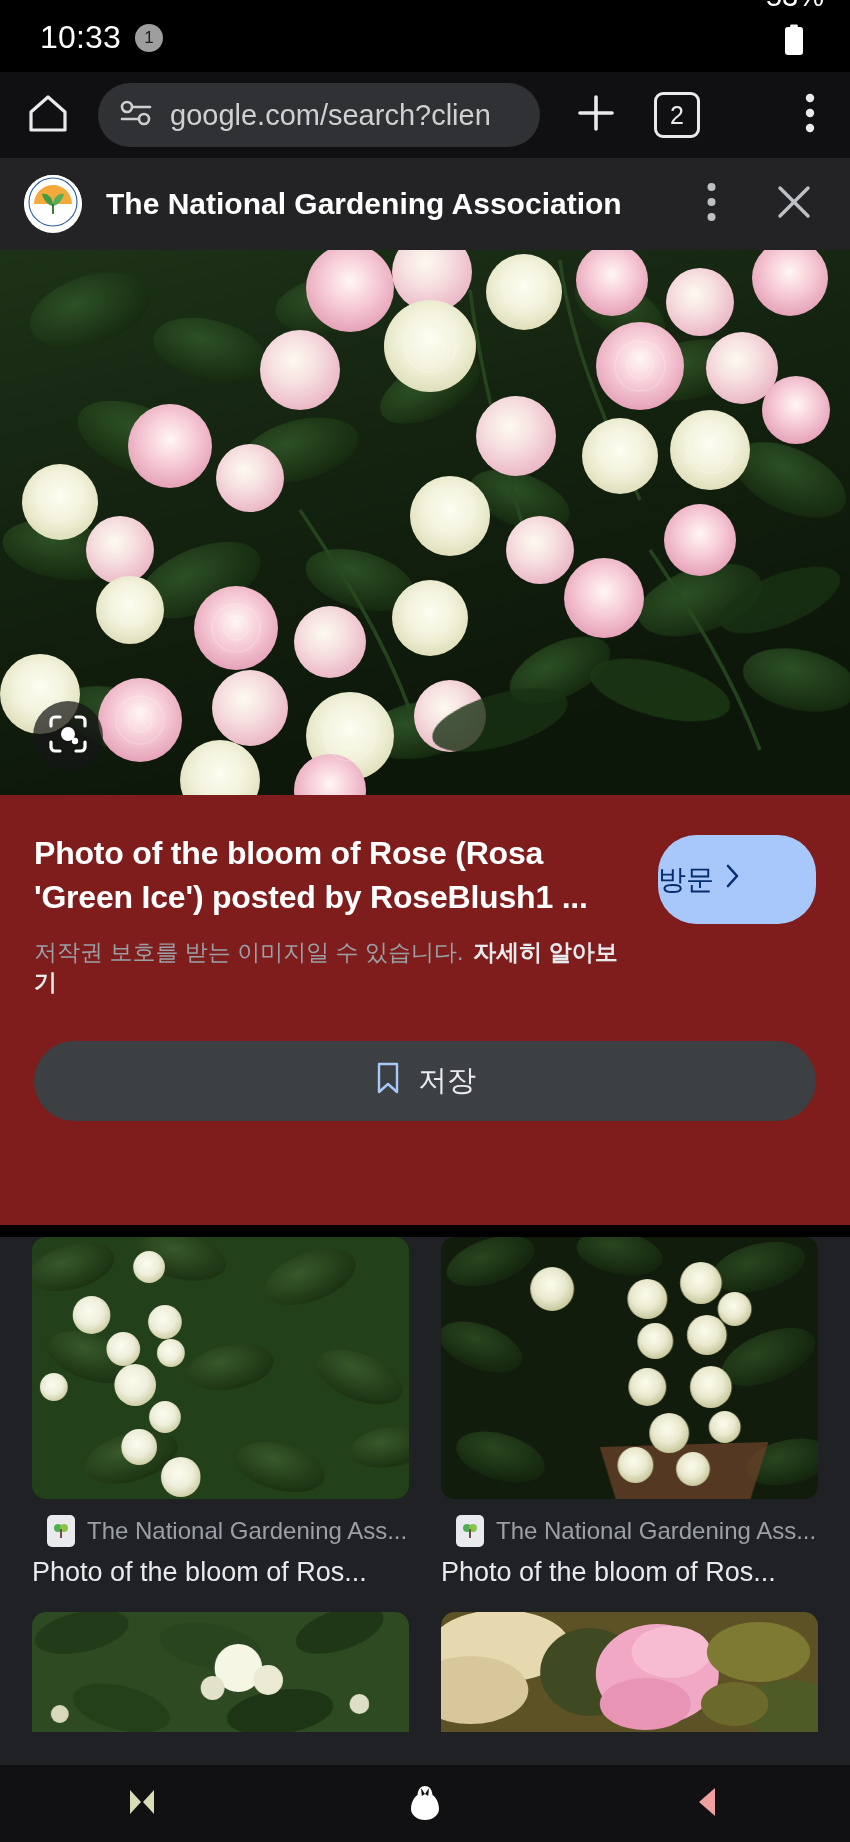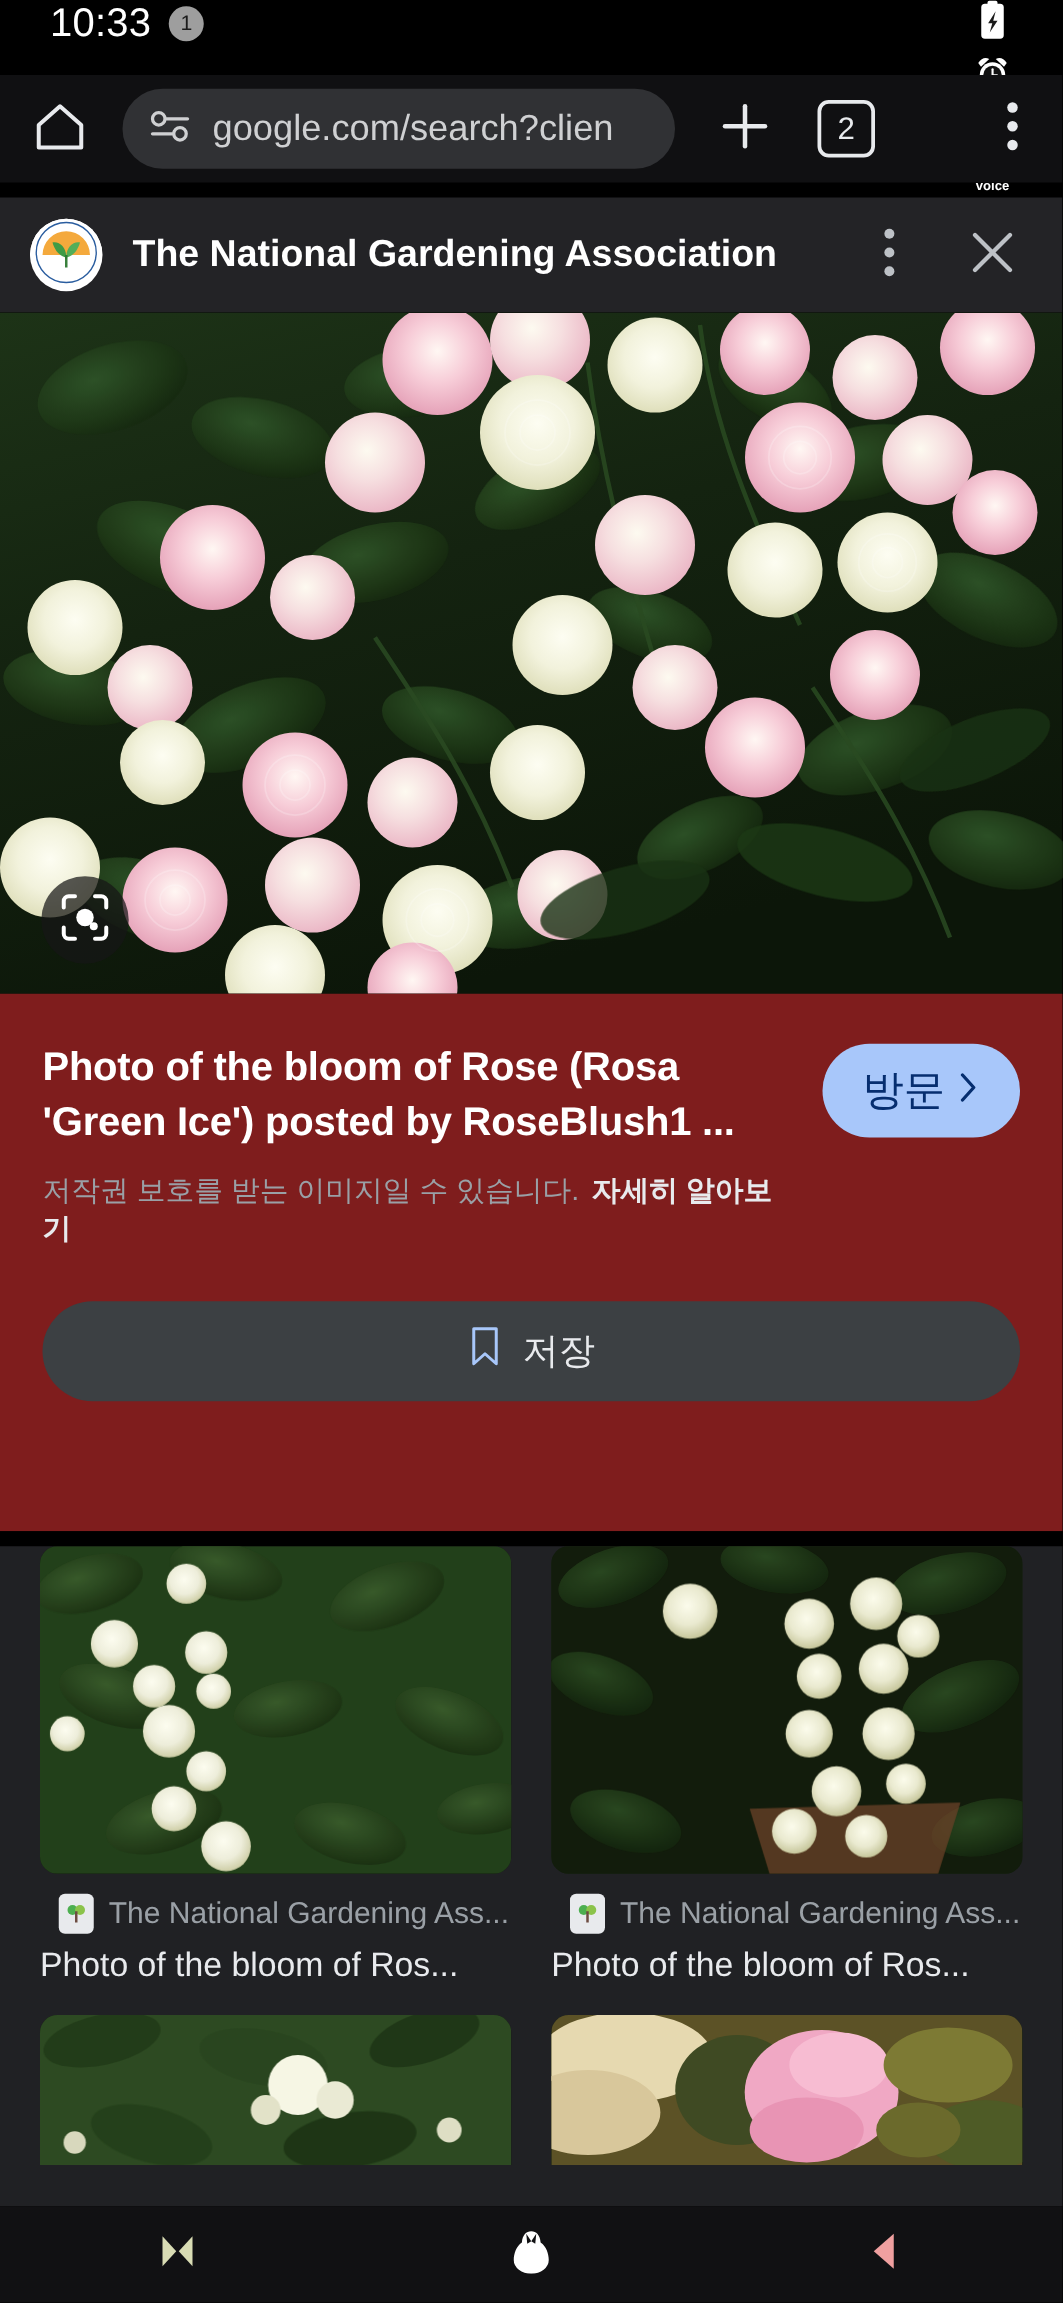--- a/index.html
+++ b/index.html
@@ -15,21 +15,21 @@
     width: 850px;
     height: 1842px;
     background: #000;
   }
 
   
   .statusbar {
     position: absolute; top: 0; left: 0;
     width: 850px; height: 56px;
     background: #000;
-    display: flex; align-items: flex-start;
+    display: flex; align-items: flex-end;
     padding: 0 26px 0 40px;
   }
   .sb-left { display: flex; align-items: center; gap: 14px; }
   .sb-clock {
     color: #ffffff; font-size: 32px; font-weight: 400;
     letter-spacing: 0.2px;
   }
   .sb-badge {
     width: 28px; height: 28px; border-radius: 50%;
     background: #9e9e9e; color: #1c1c1c;
@@ -39,21 +39,21 @@
   .sb-right {
     margin-left: auto; display: flex; align-items: center; gap: 11px; flex-direction: column;
   }
   .sb-right svg { display: block; }
   .sb-pct {
     color: #ffffff; font-size: 29px; font-weight: 400; margin-left: 2px;
   }
 
   
   .browserbar {
-    position: absolute; top: 60px; left: 0;
+    position: absolute; top: 72px; left: 0;
     width: 850px; height: 86px;
     background: #101012;
     display: flex; align-items: center;
     padding: 0 20px;
   }
   .bb-home { width: 56px; display: flex; justify-content: center; }
   .omnibox {
     margin-left: 22px;
     height: 64px;
     flex: 0 0 442px;
@@ -133,25 +133,25 @@
   }
   .info-sub {
     margin-top: 18px;
     font-size: 23px; line-height: 30px; color: #9aa0a6;
   }
   .info-sub .learn {
     color: #e8eaed; font-weight: 700; margin-left: 10px;
   }
   .visit-btn {
     flex: 0 0 auto;
-    min-width: 158px; height: 75px;
+    min-width: 158px; height: 89px;
     background: #a8c7fa; border-radius: 38px;
-    display: flex; align-items: center; justify-content: center;
+    display: flex; align-items: center; justify-content: flex-start;
     gap: 10px;
-    color: #062e6f; font-size: 33px; font-weight: 500;
+    color: #062e6f; font-size: 28px; font-weight: 500;
     margin-top: 4px;
   }
   .action-row {
     display: flex; gap: 28px;
     padding: 44px 34px 0 34px;
   }
   .action-btn {
     flex: 1; height: 80px;
     background: #3c4043; border-radius: 40px;
     display: flex; align-items: center; justify-content: center;

